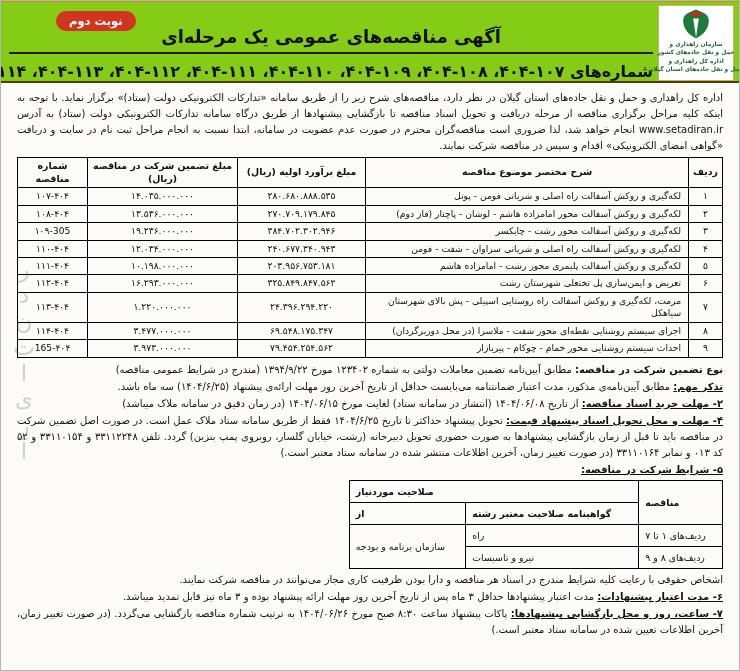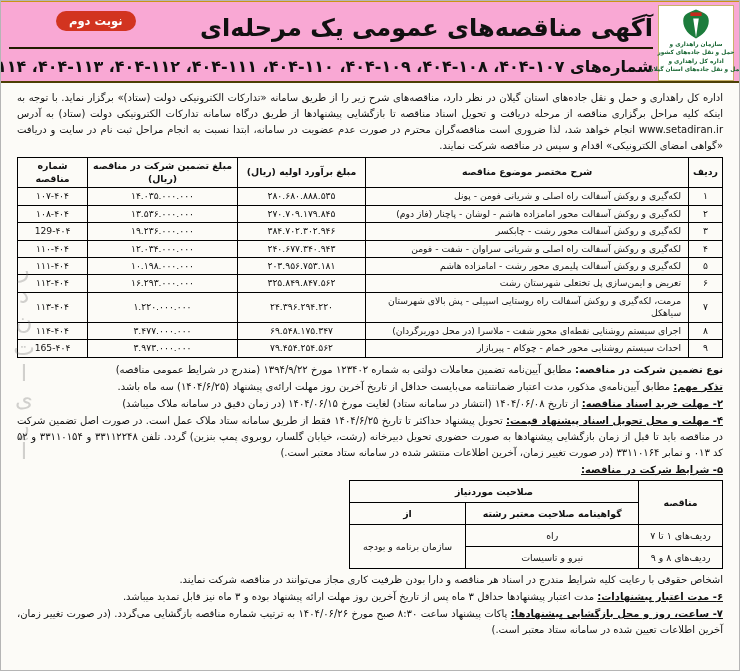--- a/index.html
+++ b/index.html
@@ -4,47 +4,47 @@
 <style>
   * { margin:0; padding:0; box-sizing:border-box; }
   html,body { background:#9a9a9a; }
   .page {
     width:740px; height:671px; margin:0 auto; position:relative; overflow:hidden;
     background:#fcfbf7; color:#111; direction:rtl;
     font-family:"DejaVu Sans", sans-serif;
     border:1px solid #b5b5b5;
   }
   
-  .band { position:relative; height:82px; background:#f9a8d4; border-bottom:2px solid #4d3f04; border-top:1px solid #c99416; }
+  .band { position:relative; height:82px; background:#84cc16; border-bottom:2px solid #4d3f04; border-top:1px solid #c99416; }
   .badge {
     position:absolute; top:9px; left:55px; background:#d23420; color:#fff;
     font-weight:bold; font-size:11.5px; padding:3px 13px; border-radius:10px; white-space:nowrap;
   }
   .band-center { position:absolute; top:0; right:86px; left:8px; }
-  .title { font-size:24px; font-weight:bold; padding:12px 0 5px; border-bottom:2px solid #221c00; }
+  .title { text-align:center; font-size:18px; font-weight:bold; padding:24px 0 5px; border-bottom:2px solid #221c00; }
   .numbers { text-align:center; font-size:16px; font-weight:bold; padding-top:8px; white-space:nowrap; }
   .logo-box {
     position:absolute; top:3px; right:5px; width:76px; height:76px; background:#fff;
     border:1px solid #c9b26a; display:flex; flex-direction:column; align-items:center; padding:2px 1px 1px;
   }
   .logo-box svg { width:32px; height:32px; flex:0 0 auto; }
   .org-line { font-size:5.8px; color:#14632f; font-weight:bold; text-align:center; line-height:1.45; white-space:nowrap; }
   
   .doc-body { padding:7px 16px 0; font-size:10px; line-height:1.6; text-align:justify; }
   .doc-body p { margin-bottom:1px; }
   .lead { font-weight:bold; }
   .lead.u { text-decoration:underline; }
   
   table.main { width:100%; border-collapse:collapse; margin:3px 0 4px; font-size:9.2px; line-height:1.35; }
   .main th, .main td { border:1px solid #000; padding:2px 4px; text-align:center; vertical-align:middle; }
   .main th { font-weight:bold; font-size:9.4px; }
   .main td.desc { text-align:right; padding-right:7px;margin-top:21px; }
   
   table.qual { border-collapse:collapse; font-size:9.4px; width:53%; margin:2px 0 3px; }
-  .qual th, .qual td { border:1px solid #000; padding:3px 6px; text-align:center; vertical-align:middle; }
+  .qual th, .qual td { border:1px solid #000; padding:3px 6px; text-align:left; vertical-align:middle; }
   .qual th { font-weight:bold; }
   
   .watermark {
     position:absolute; left:10px; top:255px; writing-mode:vertical-rl; text-orientation:upright;
     font-size:23px; letter-spacing:7px; color:rgba(110,110,110,0.30); pointer-events:none;
   }
 </style>
 </head>
 <body>
 
@@ -104,21 +104,21 @@
         <td class="desc">لکه‌گیری و روکش آسفالت محور امامزاده هاشم - لوشان - پاچنار (فاز دوم)</td>
         <td>۲۷۰.۷۰۹.۱۷۹.۸۴۵</td>
         <td>۱۳.۵۳۶.۰۰۰.۰۰۰</td>
         <td>۱۰۸-۴۰۴</td>
       </tr>
           <tr>
         <td>۳</td>
         <td class="desc">لکه‌گیری و روکش آسفالت محور رشت - چابکسر</td>
         <td>۳۸۴.۷۰۲.۳۰۲.۹۴۶</td>
         <td>۱۹.۲۳۶.۰۰۰.۰۰۰</td>
-        <td>129-۴۰۴</td>
+        <td>۱۰۹-305</td>
       </tr>
           <tr>
         <td>۴</td>
         <td class="desc">لکه‌گیری و روکش آسفالت راه اصلی و شریانی سراوان - شفت - فومن</td>
         <td>۲۴۰.۶۷۷.۳۴۰.۹۴۳</td>
         <td>۱۲.۰۳۴.۰۰۰.۰۰۰</td>
         <td>۱۱۰-۴۰۴</td>
       </tr>
           <tr>
         <td>۵</td>

